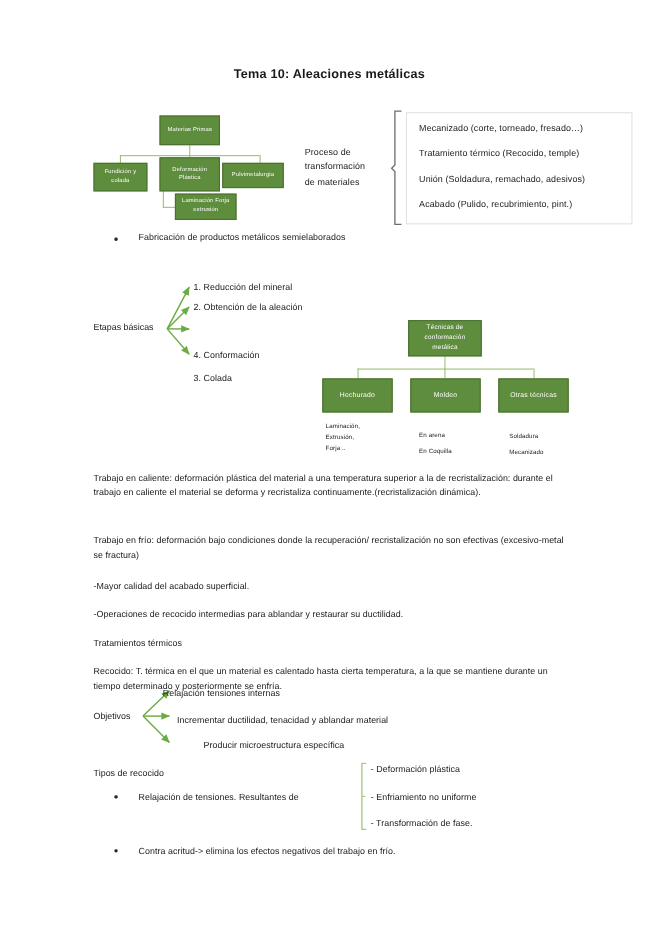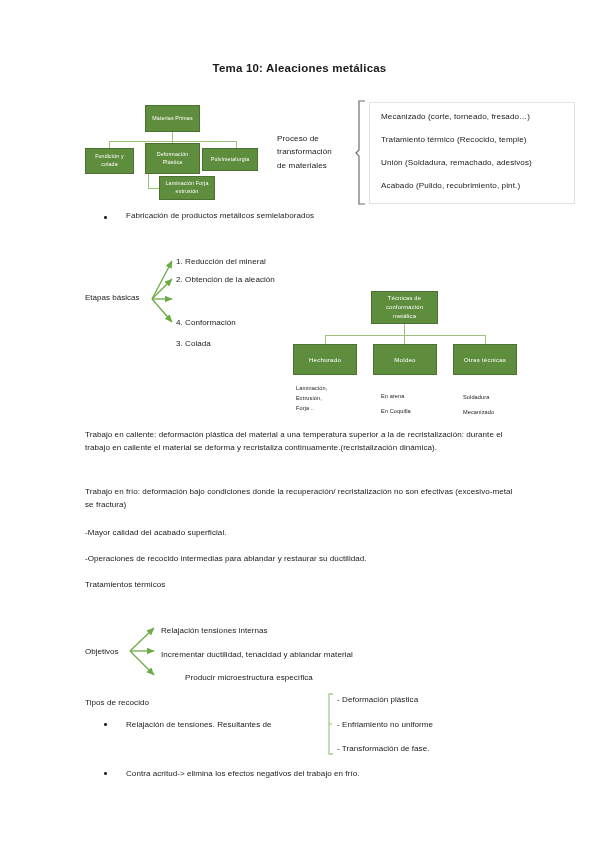--- a/index.html
+++ b/index.html
@@ -199,36 +199,37 @@
   <div class="para" style="left:85px;top:428px;width:430px;">Trabajo en caliente: deformación plástica del material a una temperatura superior a la de recristalización: durante el trabajo en caliente el material se deforma y recristaliza continuamente.(recristalización dinámica).</div>
 
   <div class="para" style="left:85px;top:526px;width:430px;">-Mayor calidad del acabado superficial.</div>
 
   <div class="para" style="left:85px;top:485px;width:434px;">Trabajo en frío: deformación bajo condiciones donde la recuperación/ recristalización no son efectivas (excesivo-metal se fractura)</div>
 
   <div class="para" style="left:85px;top:578px;width:430px;">Tratamientos térmicos</div>
 
   <div class="para" style="left:85px;top:552px;width:430px;">-Operaciones de recocido intermedias para ablandar y restaurar su ductilidad.</div>
 
+  <div class="para" style="left:85px;top:604px;width:430px;">Recocido: T. térmica en el que un material es calentado hasta cierta temperatura, a la que se mantiene durante un tiempo determinado y posteriormente se enfría.</div>
 
   <div>
     <div class="abs" style="left:85px;top:647px;font-size:8.05px;">Objetivos</div>
 
     <svg class="arrows" style="left:128px;top:624px;" width="36" height="66">
       <defs>
         <marker id="ah2" markerWidth="7" markerHeight="7" refX="5.6" refY="2.6" orient="auto">
           <path d="M0,0 L6,2.6 L0,5.2 z" fill="#6cab43"></path>
         </marker>
       </defs>
       <line x1="2" y1="27" x2="26" y2="4" stroke="#6cab43" stroke-width="1.3" marker-end="url(#ah2)"></line>
       <line x1="2" y1="27" x2="26" y2="27" stroke="#6cab43" stroke-width="1.3" marker-end="url(#ah2)"></line>
       <line x1="2" y1="27" x2="26" y2="51" stroke="#6cab43" stroke-width="1.3" marker-end="url(#ah2)"></line>
     </svg>
 
-    <div class="para" style="left:161px;top:624px;white-space:nowrap;">Relajación tensiones internas</div>
+    <div class="para" style="left:148px;top:624px;white-space:nowrap;">Relajación tensiones internas</div>
     <div class="para" style="left:161px;top:648px;white-space:nowrap;">Incrementar ductilidad, tenacidad y ablandar material</div>
     <div class="para" style="left:161px;top:671px;white-space:nowrap;margin-left:24px;">Producir microestructura específica</div>
   </div>
 
   <div>
     <div class="para" style="left:85px;top:696px;">Tipos de recocido</div>
 
     <div class="bullet-dot" style="left:104px;top:723px;"></div>
     <div class="para" style="left:126px;top:718px;white-space:nowrap;">Relajación de tensiones. Resultantes de</div>
 

